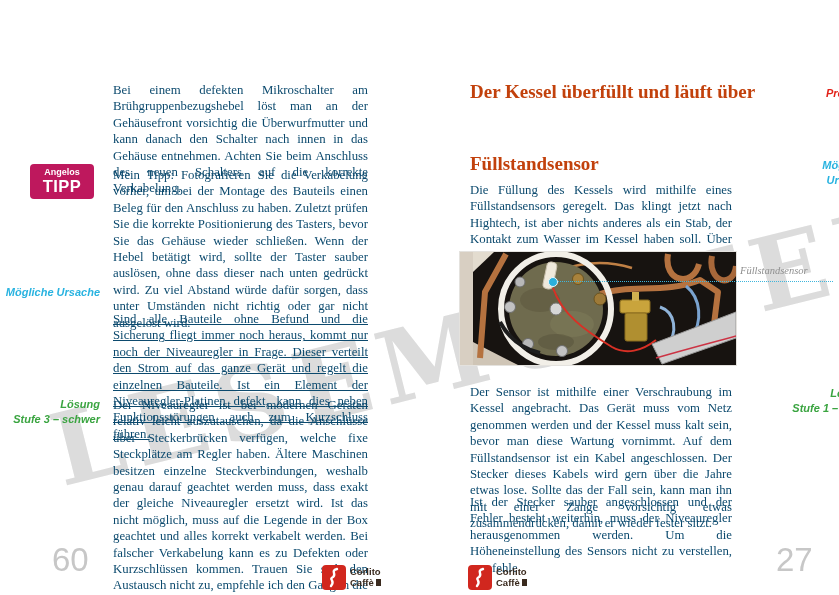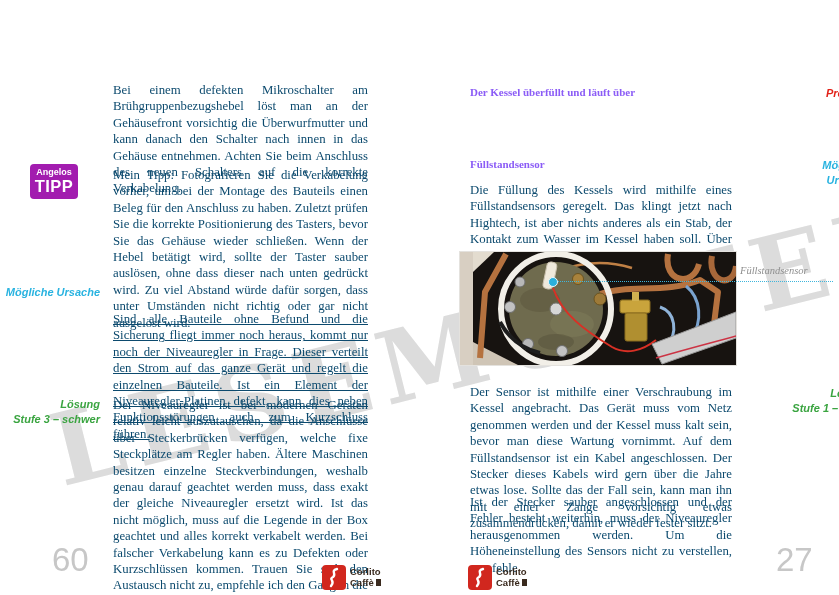--- a/index.html
+++ b/index.html
@@ -18,34 +18,34 @@
   }
   .layer{position:absolute; inset:0; z-index:1;}
   
   .body{
     position:absolute; margin:0; font-size:12.8px; line-height:16.4px;
     text-align:justify; color:#0c4a6e; hyphens:auto;
   }
   .col-l{left:113px; width:255px;}
   .col-r{left:470px; width:262px;}
   .heading{
-    position:absolute; margin:0; font-size:11px; line-height:16px;
-    font-weight:bold; color:#8b5cf6; font-family:"Liberation Serif", serif;
+    position:absolute; margin:0; font-size:19px; line-height:16px;
+    font-weight:bold; color:#c2410c; font-family:"Liberation Serif", serif;
   }
   .mlabel{
     position:absolute; font-family:"Liberation Sans", sans-serif;
     font-style:italic; font-weight:bold; font-size:11px; line-height:15px;
   }
   .lbl-left{left:0; width:100px; text-align:right;}
   .lbl-right{left:778px; width:92px; text-align:right;}
   .cyan{color:#29b3e0;} .green{color:#3aa440;} .red{color:#e2231a;}
   
   .tip-badge{
-    position:absolute; left:30px; top:164px; width:48px; height:35px;
-    background:#a21caf; border-radius:4px; color:#fff; text-align:center;
+    position:absolute; left:30px; top:164px; width:64px; height:35px;
+    background:#be185d; border-radius:4px; color:#fff; text-align:center;
     font-family:"Liberation Sans", sans-serif;
   }
   .tip-badge .t1{font-size:9px; font-weight:bold; margin-top:3px; line-height:10px;}
   .tip-badge .t2{font-size:16.5px; font-weight:bold; line-height:18px; letter-spacing:.5px;}
   
   .figure{
     position:absolute; left:459px; top:251px; width:276px; height:113px;
     background:#151210; border:1px solid #e4e2de; box-sizing:content-box; z-index:1;
   }
   .callout-line{

